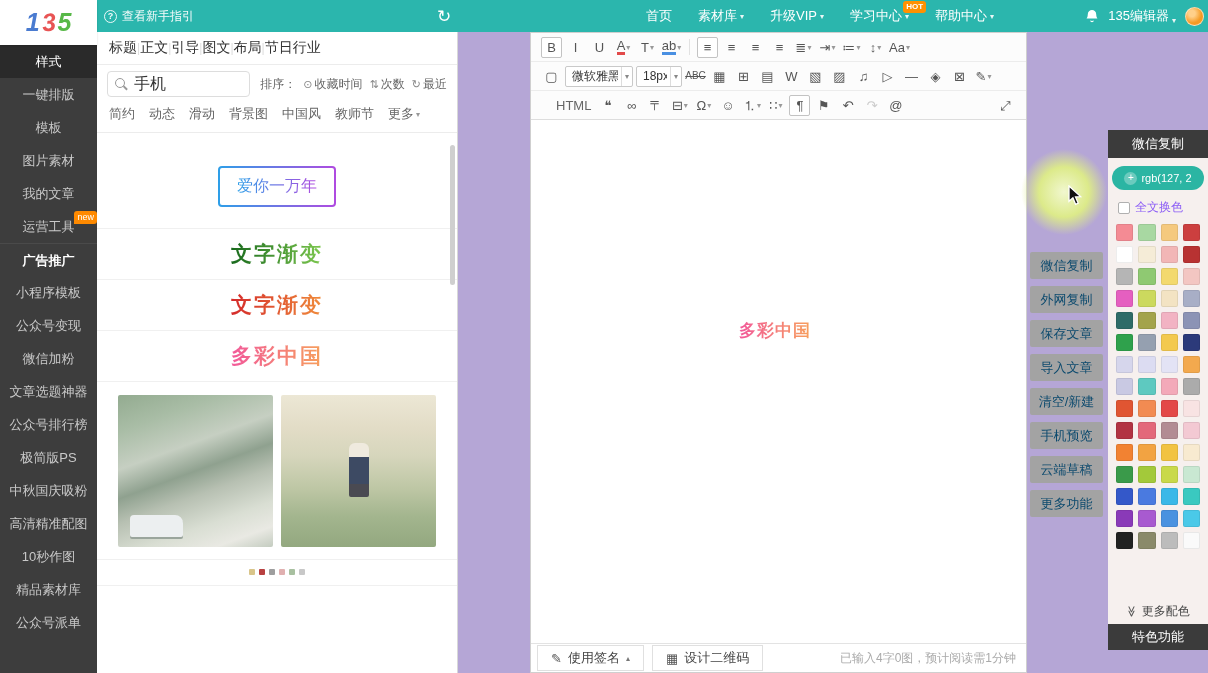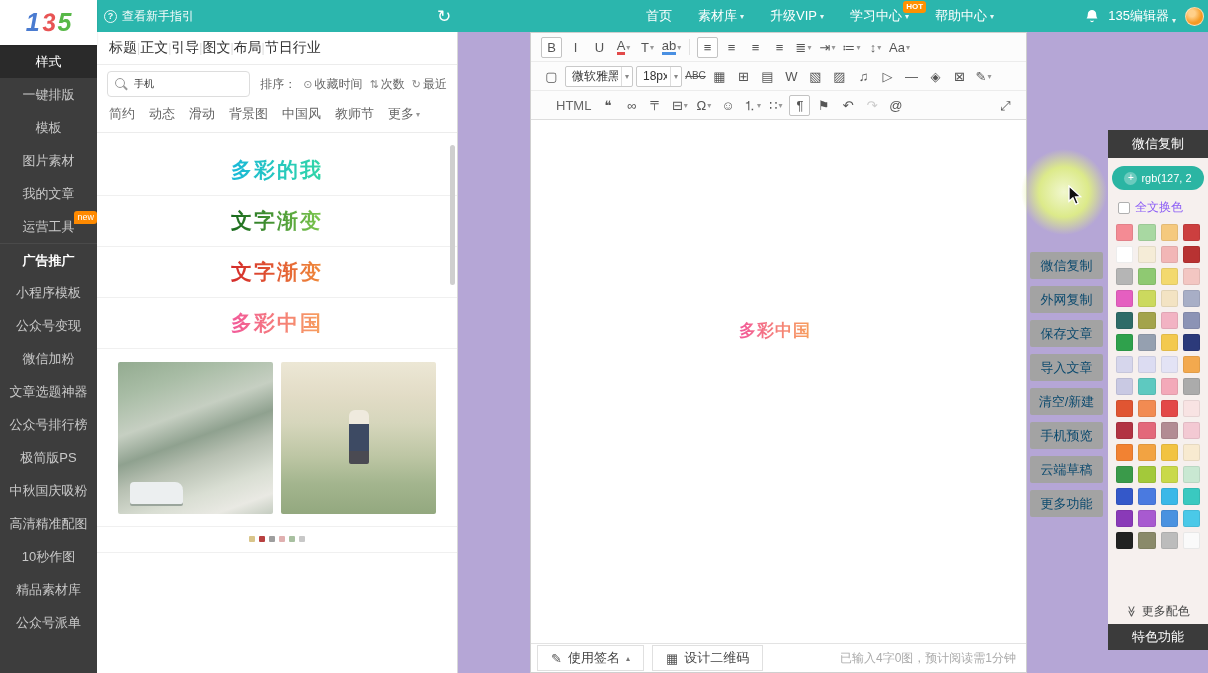--- a/index.html
+++ b/index.html
@@ -47,21 +47,21 @@
   
   .style-panel { position:absolute; left:97px; top:32px; width:361px; bottom:0; background:#fff;
     border-right:1px solid #d8d8d8; z-index:3; }
   .style-tabs { height:33px; display:flex; align-items:center; padding:0 12px; gap:0;
     border-bottom:1px solid #ececec; font-size:14px; color:#333; background:#fff; }
   .tab { cursor:pointer; }
   .tab-sep { color:#ddd; font-size:12px; }
   .search-row { height:38px; display:flex; align-items:center; padding:0 10px; }
   .search-box { position:relative; width:144px; }
   .search-box input { width:100%; height:26px; border:1px solid #ddd; border-radius:4px;
-    padding:2px 8px 2px 26px; font-size:10px; color:#333; outline:none;
+    padding:2px 8px 2px 26px; font-size:16px; color:#333; outline:none;
     font-family:"Liberation Sans","DejaVu Sans",sans-serif; }
   .mag { position:absolute; left:8px; top:7px; width:10px; height:10px; border:1.5px solid #999; border-radius:50%; }
   .mag::after { content:""; position:absolute; width:5px; height:1.5px; background:#999;
     transform:rotate(45deg); right:-4px; bottom:-1px; }
   .sort-wrap { display:flex; align-items:center; gap:7px; margin-left:10px; font-size:12px; color:#666; white-space:nowrap; }
   .sort-opt { display:flex; align-items:center; gap:2px; cursor:pointer; }
   .sort-ic { font-size:11px; color:#888; }
   .filter-row { display:flex; align-items:center; gap:14px; padding:2px 12px 9px; font-size:13px;
     color:#666; border-bottom:1px solid #ececec; }
   .filter-item { display:flex; align-items:center; gap:2px; cursor:pointer; }
@@ -285,22 +285,22 @@
       </span>
       <span class="filter-item">
         <span>教师节</span>
       </span>
       <span class="filter-item">
         <span>更多</span>
         <span class="caret-d">▾</span>
       </span>
     </div>
   <div class="style-cards">
-      <div class="card c-text">
-        <div class="grad grad-cyan">多彩的我</div>
+      <div class="card c-button">
+        <div class="love-btn"><span class="love-txt">爱你一万年</span></div>
       </div>
       <div class="card c-text">
         <div class="grad grad-green">文字渐变</div>
       </div>
       <div class="card c-text">
         <div class="grad grad-red">文字渐变</div>
       </div>
       <div class="card c-text">
         <div class="grad grad-pink">多彩中国</div>
       </div>

